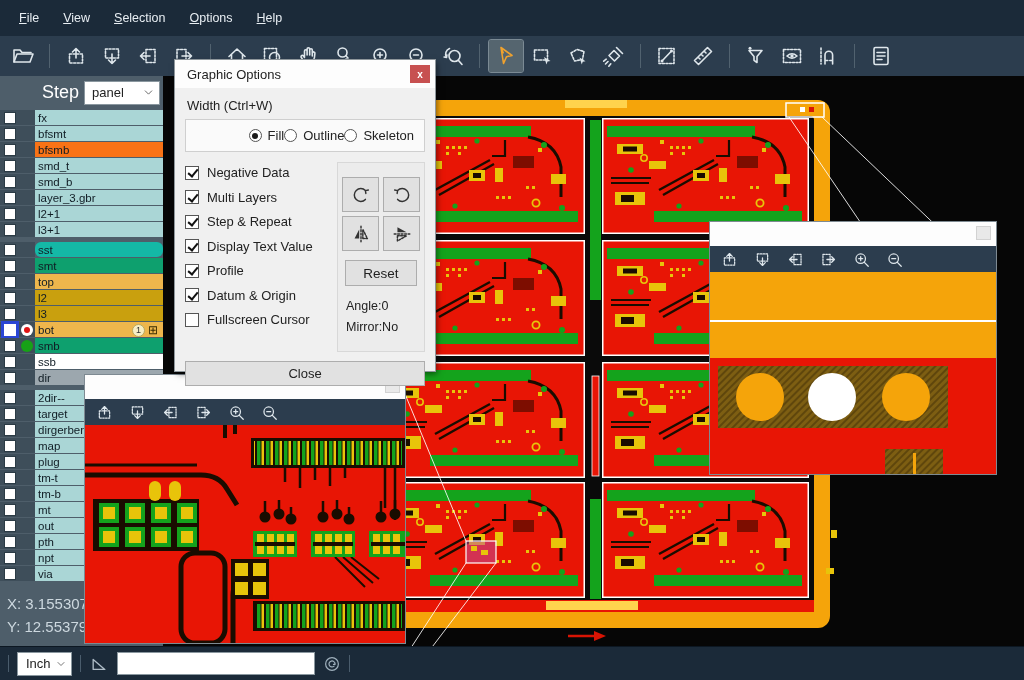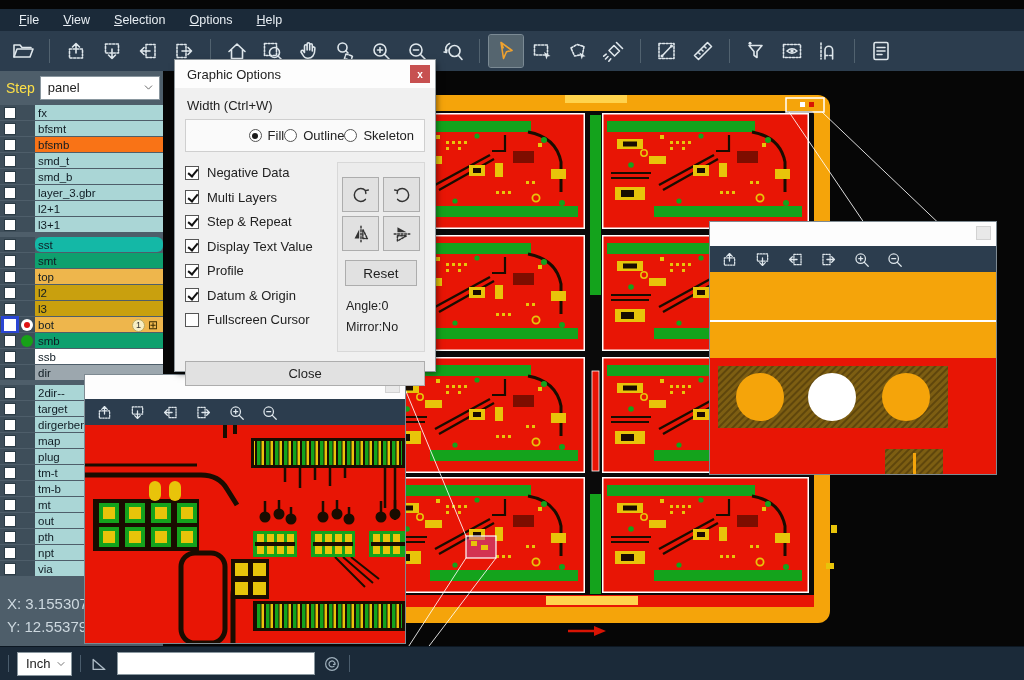--- a/index.html
+++ b/index.html
@@ -1,40 +1,40 @@
 <!DOCTYPE html>
 <html style="--menu-bg: #1b2a39; --toolbar-bg: #2c3d4e; --sidebar-bg: #4e5e6a; --cell-bg: #3e4e5a; --canvas-bg: #060606; --icon-light: #dfe7ec; --coord-text: #cdd8df; --pcb-red: #e81505; --pcb-green: #14a31c; --pcb-yellow: #e8c40a; --frame-orange: #f5a40a; --tab-yellow: #ffd34d; --olive: #7d5e12; --accent-orange: #f0a22e; --select-blue: #2a46d4; --dialog-bg: #f0f0f0; --close-red: #c75050; --status-text: #e8a33d;"><head>
 <meta charset="utf-8">
 <style>
   * { margin:0; padding:0; box-sizing:border-box; }
   html,body { width:1024px; height:680px; overflow:hidden; }
   body { font-family:"Liberation Sans", sans-serif; background:var(--canvas-bg,#060606); }
   .app { position:relative; width:1024px; height:680px; display:flex; flex-direction:column; }
 
   
-  .menubar { height:22px; background:var(--menu-bg); display:flex; align-items:center; padding-left:8px; gap:2px; flex:0 0 auto;margin-top:9px; }
+  .menubar { height:36px; background:var(--menu-bg); display:flex; align-items:center; padding-left:8px; gap:2px; flex:0 0 auto; }
   .menu-item { color:#e8eef3; font-size:12.5px; padding:2px 11px 3px 11px; cursor:default; }
   .menu-item span { display:inline-block; }
   .menu-item span::first-letter { text-decoration:underline; }
 
   
   .toolbar { height:40px; background:var(--toolbar-bg); display:flex; align-items:center; padding:0 6px; gap:2px; flex:0 0 auto; }
   .tsep { width:1px; height:24px; background:#51626f; margin:0 7px; flex:0 0 auto; }
   .tool { width:34px; height:32px; display:flex; align-items:center; justify-content:center; color:var(--icon-light); border-radius:2px; }
   .tool.selected { background:#55656f; outline:1px solid #7b8a94; }
   .tool svg { width:24px; height:24px; }
   .icon { fill:none; stroke:currentColor; stroke-width:1.6; stroke-linecap:round; stroke-linejoin:round; }
 
   
   .mainrow { flex:1 1 auto; display:flex; min-height:0; position:relative; }
 
   
   .sidebar { width:163px; flex:0 0 auto; background:var(--sidebar-bg); position:relative; }
   .steprow { height:33px; display:flex; align-items:center; padding:0 3px 0 6px; gap:5px; background:var(--sidebar-bg); }
-  .steplabel { color:#fde047; font-size:14px; }
+  .steplabel { color:#ffffff; font-size:18px;margin-left:36px; }
   .stepselect { flex:1; height:24px; background:#fff; border:1px solid #8a979f; display:flex; align-items:center; justify-content:space-between; padding:0 4px 0 7px; font-size:13px; color:#222; }
   .stepselect svg { width:13px; height:13px; color:#555; }
   .layers { padding:1px 0 0 0; }
   .lgroup { margin-bottom:5px; }
   .lrow { height:15px; margin-bottom:1px; display:flex; align-items:stretch; }
   .lcb { width:20px; flex:0 0 auto; display:flex; align-items:center; justify-content:center; background:var(--cell-bg); }
   .lcb::before { content:""; width:10px; height:10px; background:#fff; border:1.5px solid #2b3b45; }
   .lrow[data-item-checked="true"] .lcb::before { border:3px solid var(--select-blue); width:12px; height:12px; }
   .ldot { width:15px; flex:0 0 auto; background:var(--cell-bg); position:relative; }
   .lrow[data-item-dot="red"] .ldot::before { content:""; position:absolute; left:1px; top:1.5px; width:12px; height:12px; border-radius:50%; background:#fff; }

